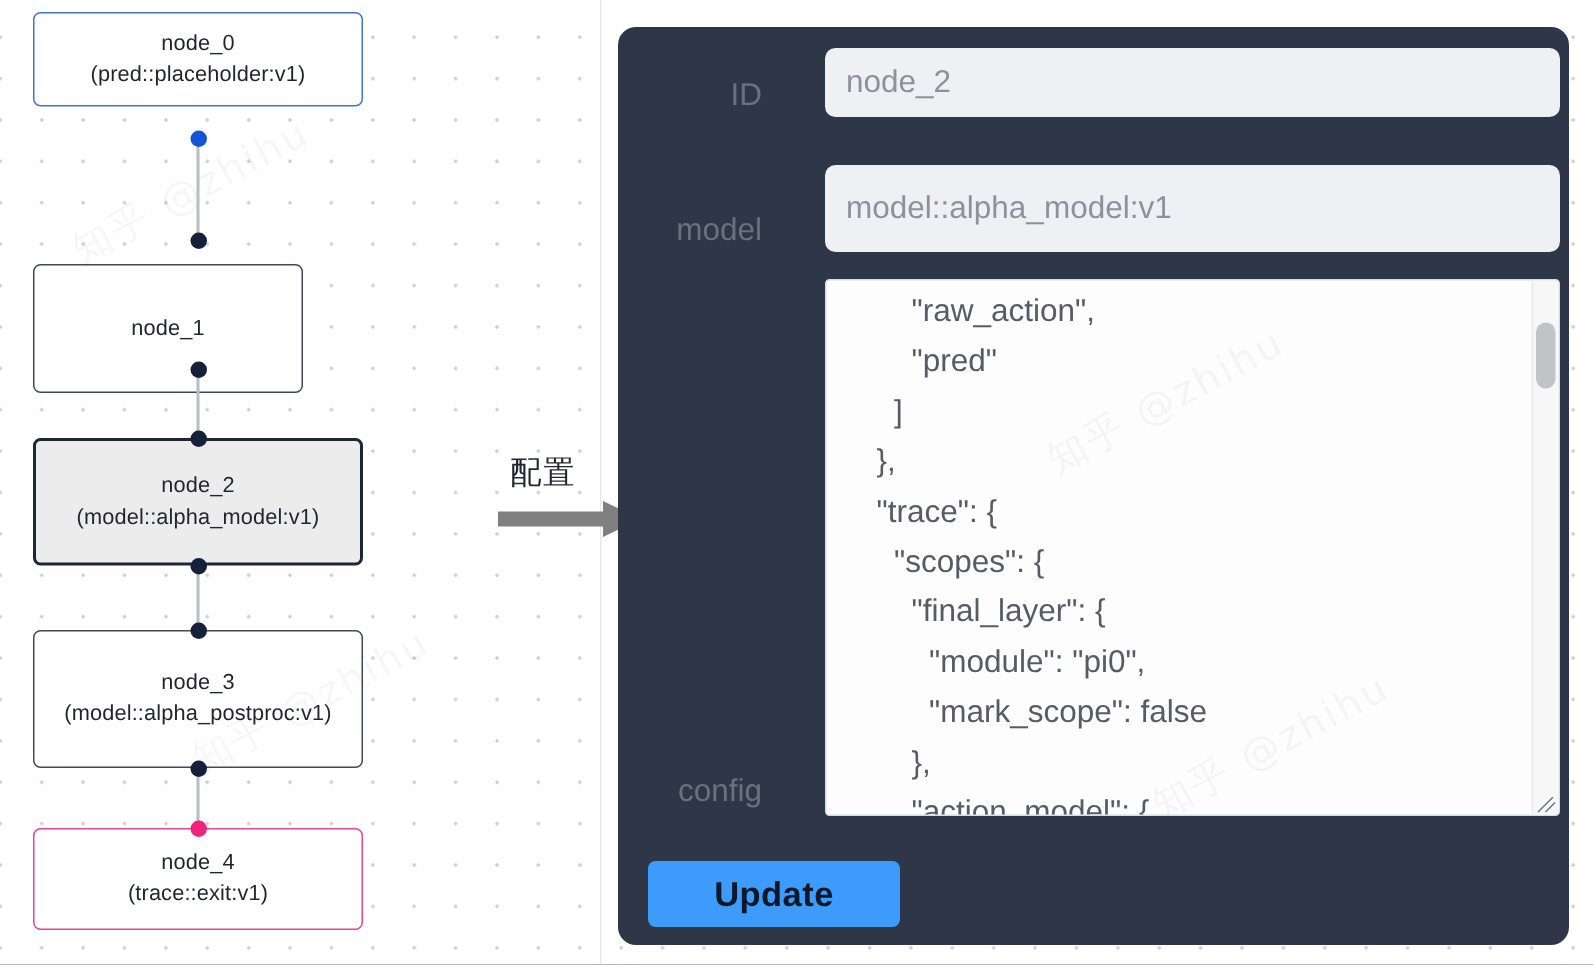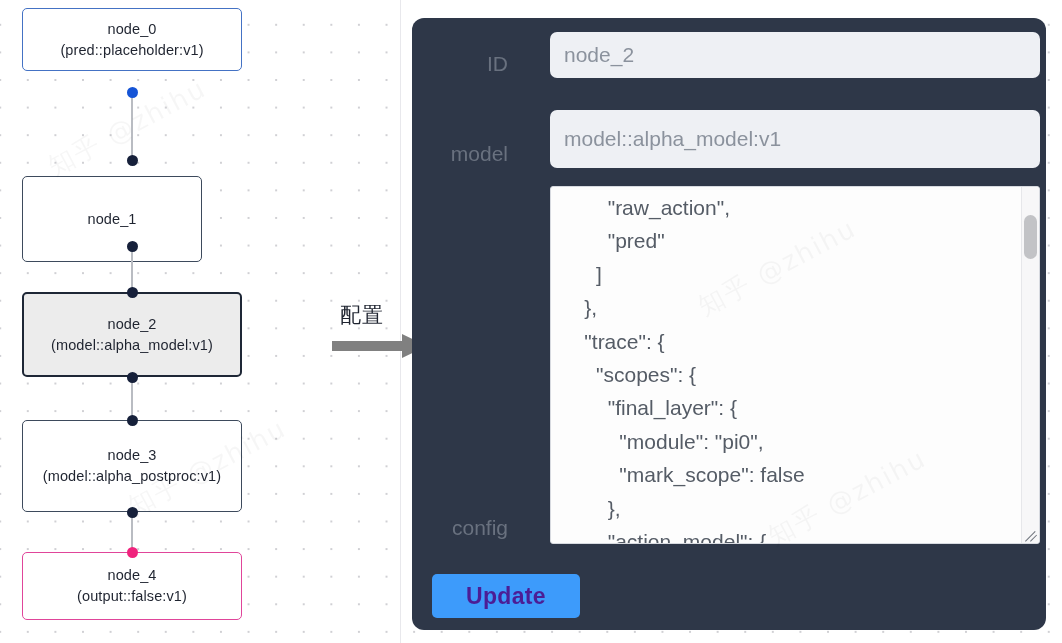--- a/index.html
+++ b/index.html
@@ -126,23 +126,23 @@
     position:absolute;right:2px;bottom:1px;width:15px;height:15px;
     overflow:hidden;
   }
   #config-grip i{
     position:absolute;display:block;height:1px;background:#6e737c;
     transform-origin:0 0;
   }
 
   #update-button{
     position:absolute;left:20px;top:556px;
-    width:148px;height:44px;
+    width:168px;height:44px;
     background:#3d9bfb;border:none;border-radius:5px;
-    color:#4c1d95;font-size:23px;font-weight:bold;
+    color:#0f172a;font-size:23px;font-weight:bold;
     letter-spacing:.3px;
     font-family:"Liberation Sans","DejaVu Sans",sans-serif;
     cursor:pointer;
     display:flex;align-items:center;justify-content:center;
   }
 
   
   .wm{
     position:absolute;pointer-events:none;user-select:none;
     color:rgba(0,0,0,0.035);
@@ -182,21 +182,21 @@
     </div>
     <div class="port" style="left:132px;top:377px;"></div>
 
     <div class="port" style="left:132px;top:420px;"></div>
     <div class="node" style="left:22px;top:420px;width:220px;height:92px;">
       <span class="lbl"><span>node_3</span><br><span>(model::alpha_postproc:v1)</span></span>
     </div>
     <div class="port" style="left:132px;top:512px;"></div>
 
     <div class="node end" style="left:22px;top:552px;width:220px;height:68px;">
-      <span class="lbl"><span>node_4</span><br><span>(output::false:v1)</span></span>
+      <span class="lbl"><span>node_4</span><br><span>(trace::exit:v1)</span></span>
     </div>
     <div class="port pink" style="left:132px;top:552px;"></div>
   </div>
 
   <div id="arrow-group">
     <span id="arrow-label">配置</span>
     <svg id="arrow-shape" width="96" height="26" viewBox="0 0 96 26">
       <polygon points="0,8 70,8 70,1 95,13 70,25 70,18 0,18" fill="#808080"></polygon>
     </svg>
   </div>

